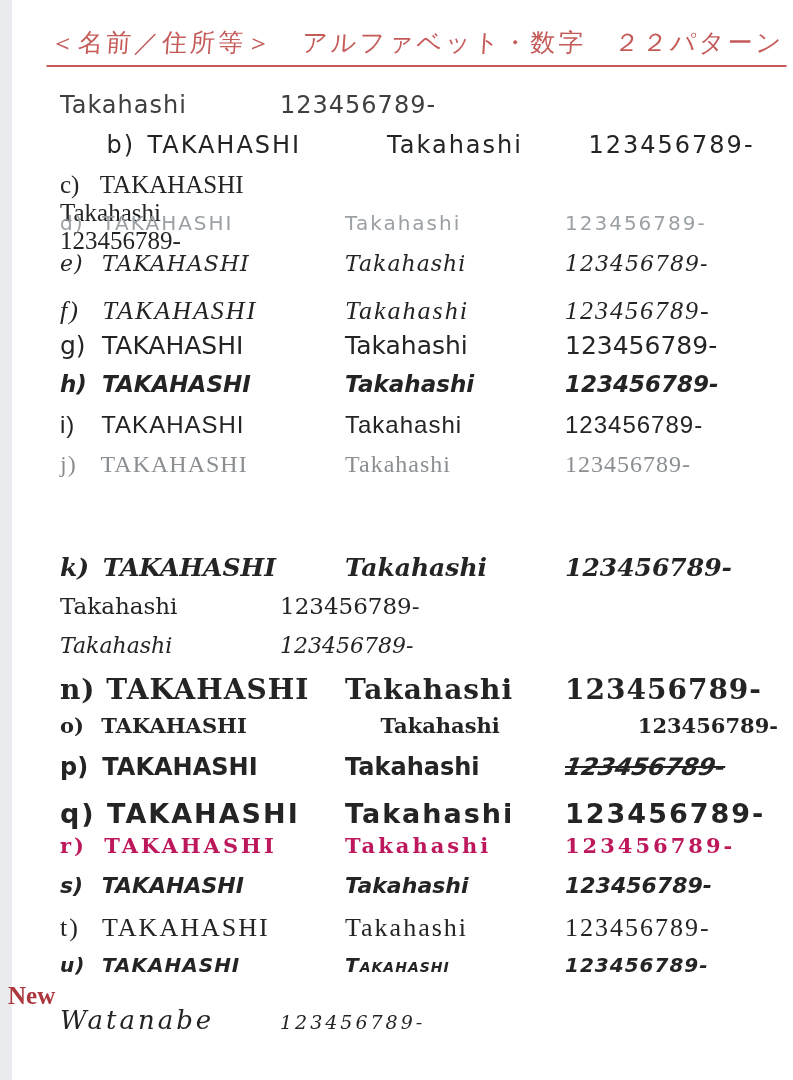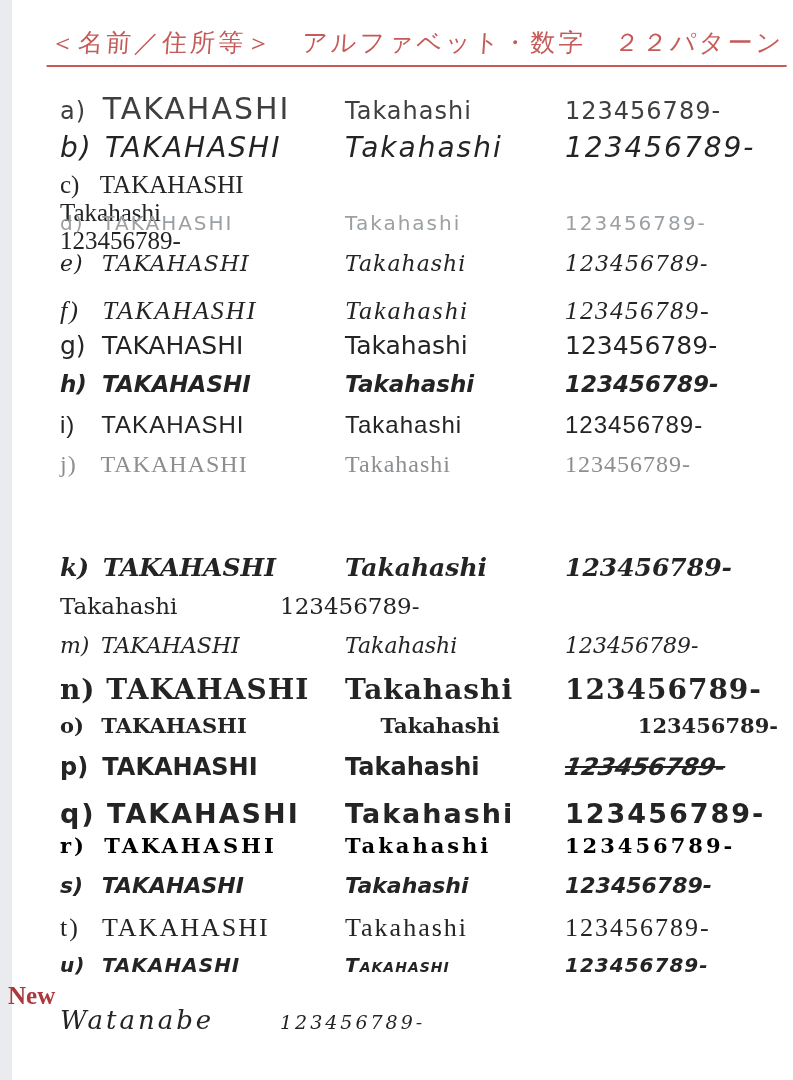--- a/index.html
+++ b/index.html
@@ -30,39 +30,39 @@
   .rows{margin-top:24px;}
   .row{display:flex;align-items:baseline;height:40px;padding-left:12px;color:var(--ink);white-space:nowrap;}
   .c1{width:285px;}
   .c2{width:220px;}
   .c3{flex:1;}
   .lbl{display:inline-block;min-width:34px;}
 
   
   .row-a{font-family:"DejaVu Sans",sans-serif;font-size:24px;color:#3f3f3f;letter-spacing:1px;}
   .row-a .caps{font-size:30px;letter-spacing:2px;}
-  .row-b{font-family:"DejaVu Sans",sans-serif;font-style:italic;font-size:28px;letter-spacing:2px;}
+  .row-b{font-family:"DejaVu Sans",sans-serif;font-size:24px;letter-spacing:2px;text-align:center;}
   .row-c{font-family:"Liberation Serif",serif;font-size:25px;flex-direction:column;}
   .row-d{font-family:"DejaVu Sans",sans-serif;font-size:20px;color:#9aa0a4;letter-spacing:2px;}
   .row-e{font-family:"DejaVu Serif",serif;font-style:italic;font-size:22px;letter-spacing:1px;}
   .row-f{font-family:"Liberation Serif",serif;font-style:italic;font-size:26px;letter-spacing:2px;align-items:center;}
   .row-g{font-family:"DejaVu Sans",sans-serif;font-size:25px;}
   .row-h{font-family:"DejaVu Sans",sans-serif;font-style:italic;font-weight:bold;font-size:23px;}
   .row-i{font-family:"Liberation Sans",sans-serif;font-size:24px;letter-spacing:1px;}
   .row-j{font-family:"Liberation Serif",serif;font-size:24px;color:#8b8f92;letter-spacing:1px;}
 
   .row-k{margin-top:62px;font-family:"DejaVu Serif",serif;font-weight:bold;font-style:italic;font-size:25px;}
   .row-l{font-family:"DejaVu Serif",serif;font-size:23px;}
   .row-m{font-family:"DejaVu Serif",serif;font-style:italic;font-size:22px;}
   .row-n{font-family:"DejaVu Serif",serif;font-weight:bold;font-size:28px;letter-spacing:1px;}
   .row-o{font-family:"DejaVu Serif",serif;font-weight:bold;font-size:21px;gap:44px;}
   .row-p{font-family:"DejaVu Sans",sans-serif;font-weight:bold;font-size:24px;}
   .row-p .c3{font-style:italic;transform:skewX(-10deg);text-decoration:line-through;}
   .row-q{font-family:"DejaVu Sans",sans-serif;font-weight:bold;font-size:27px;letter-spacing:2px;align-items:center;}
-  .row-r{font-family:"DejaVu Serif",serif;font-weight:bold;font-size:21px;letter-spacing:3px;color:#000000;}
+  .row-r{font-family:"DejaVu Serif",serif;font-weight:bold;font-size:21px;letter-spacing:3px;color:#be185d;}
   .row-s{font-family:"DejaVu Sans",sans-serif;font-weight:bold;font-style:italic;font-size:22px;}
   .row-t{font-family:"Liberation Serif",serif;font-size:26px;letter-spacing:2px;}
   .row-u{font-family:"DejaVu Sans",sans-serif;font-weight:bold;font-style:italic;font-size:20px;letter-spacing:1px;}
   .row-u .c2{font-variant:small-caps;}
   .row-v{margin-top:12px;font-family:"DejaVu Serif",serif;font-style:italic;font-size:26px;letter-spacing:3px;}
   .row-v .c3{font-size:19px;}
 
   .new-badge{
     position:absolute;left:8px;top:982px;
     color:var(--new-red);
@@ -74,24 +74,20 @@
 <body>
 
 <div class="page">
   <div class="leftbar"></div>
 
   <div class="content">
     <div class="header">＜名前／住所等＞　アルファベット・数字　２２パターン</div>
 
     <div class="rows" id="rows">
   <div class="row row-a">
-    <span class="cell c1">
-      <span class="lbl">a)</span>
-      <span class="caps">TAKAHASHI</span>
-    </span>
     <span class="cell c2">Takahashi</span>
     <span class="cell c3">123456789-</span>
   </div>
 
   <div class="row row-b">
     <span class="cell c1">
       <span class="lbl">b)</span>
       <span class="caps">TAKAHASHI</span>
     </span>
     <span class="cell c2">Takahashi</span>
@@ -178,24 +174,20 @@
     <span class="cell c2">Takahashi</span>
     <span class="cell c3">123456789-</span>
   </div>
 
   <div class="row row-l">
     <span class="cell c2">Takahashi</span>
     <span class="cell c3">123456789-</span>
   </div>
 
   <div class="row row-m">
-    <span class="cell c1">
-      <span class="lbl">m)</span>
-      <span class="caps">TAKAHASHI</span>
-    </span>
     <span class="cell c2">Takahashi</span>
     <span class="cell c3">123456789-</span>
   </div>
 
   <div class="row row-n">
     <span class="cell c1">
       <span class="lbl">n)</span>
       <span class="caps">TAKAHASHI</span>
     </span>
     <span class="cell c2">Takahashi</span>

